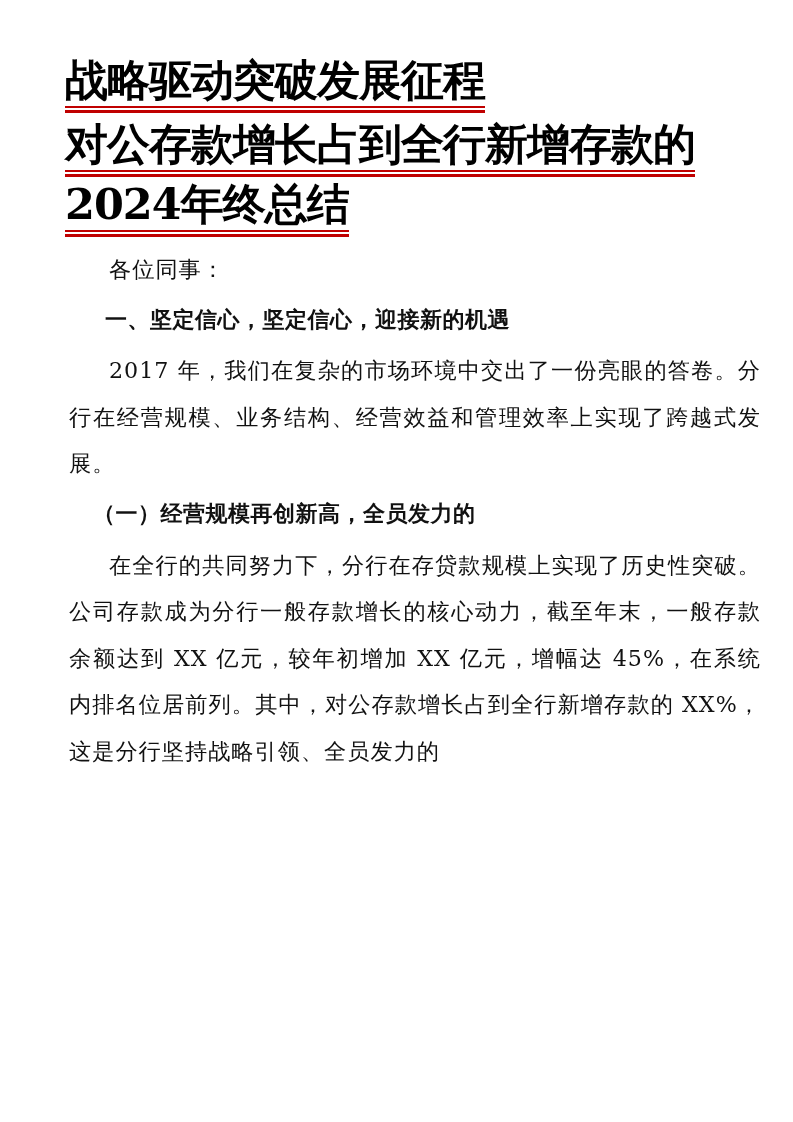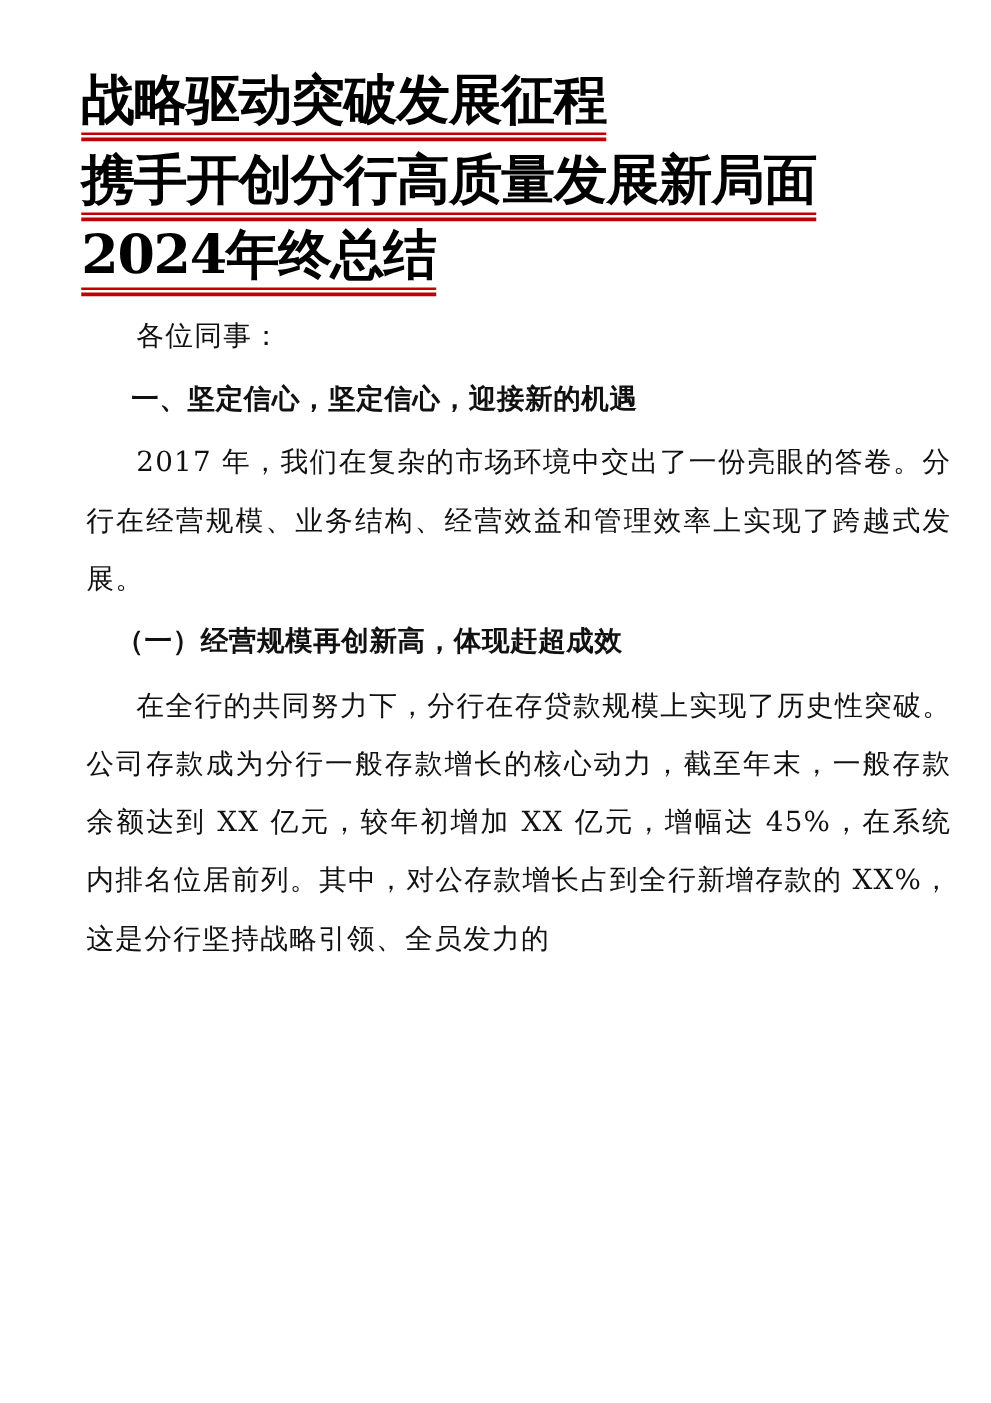--- a/index.html
+++ b/index.html
@@ -35,32 +35,32 @@
 
 <div class="page">
 
   <div class="title-line" style="top:56px;">
     <span>战略驱动突破发展征程</span>
     <span class="ul a"></span>
     <span class="ul b"></span>
   </div>
 
   <div class="title-line" style="top:120px;">
-    <span>携手开创分行高质量发展新局面</span>
+    <span>对公存款增长占到全行新增存款的</span>
     <span class="ul a"></span>
     <span class="ul b"></span>
   </div>
 
   <div class="title-line" style="top:180px;">
     <span>2024年终总结</span>
     <span class="ul a"></span>
     <span class="ul b"></span>
   </div>
 
   <div class="body">
     <p class="para">各位同事：</p>
     <p class="heading">一、坚定信心，坚定信心，迎接新的机遇</p>
     <p class="para">2017 年，我们在复杂的市场环境中交出了一份亮眼的答卷。分行在经营规模、业务结构、经营效益和管理效率上实现了跨越式发展。</p>
-    <p class="heading sub">（一）经营规模再创新高，体现赶超成效</p>
+    <p class="heading sub">（一）经营规模再创新高，全员发力的</p>
     <p class="para">在全行的共同努力下，分行在存贷款规模上实现了历史性突破。公司存款成为分行一般存款增长的核心动力，截至年末，一般存款余额达到 XX 亿元，较年初增加 XX 亿元，增幅达 45%，在系统内排名位居前列。其中，对公存款增长占到全行新增存款的 XX%，这是分行坚持战略引领、全员发力的</p>
   </div>
 
 </div>
 
 </body></html>

